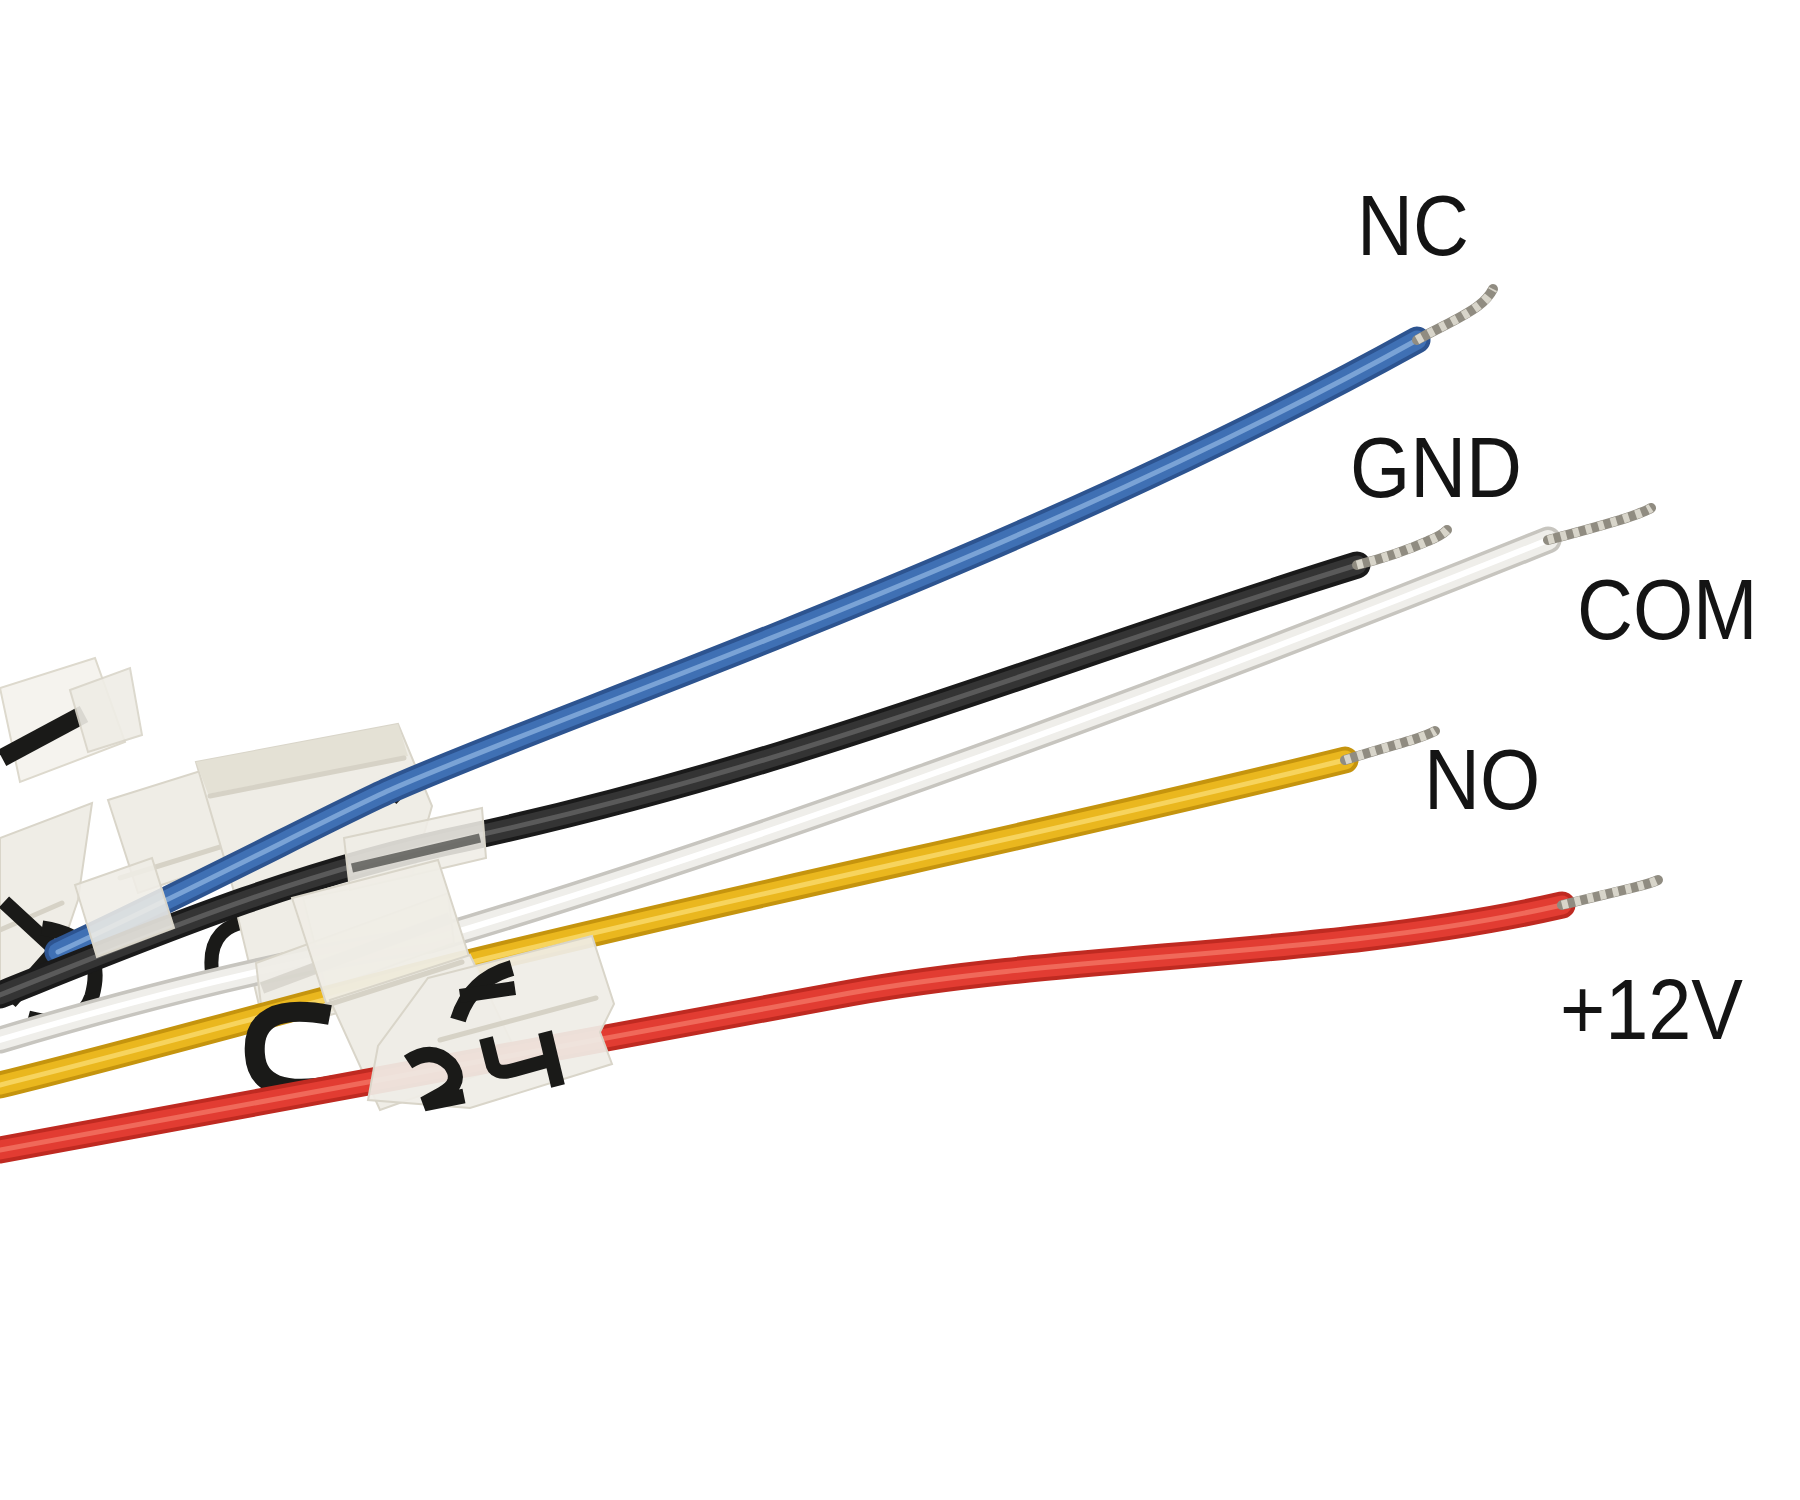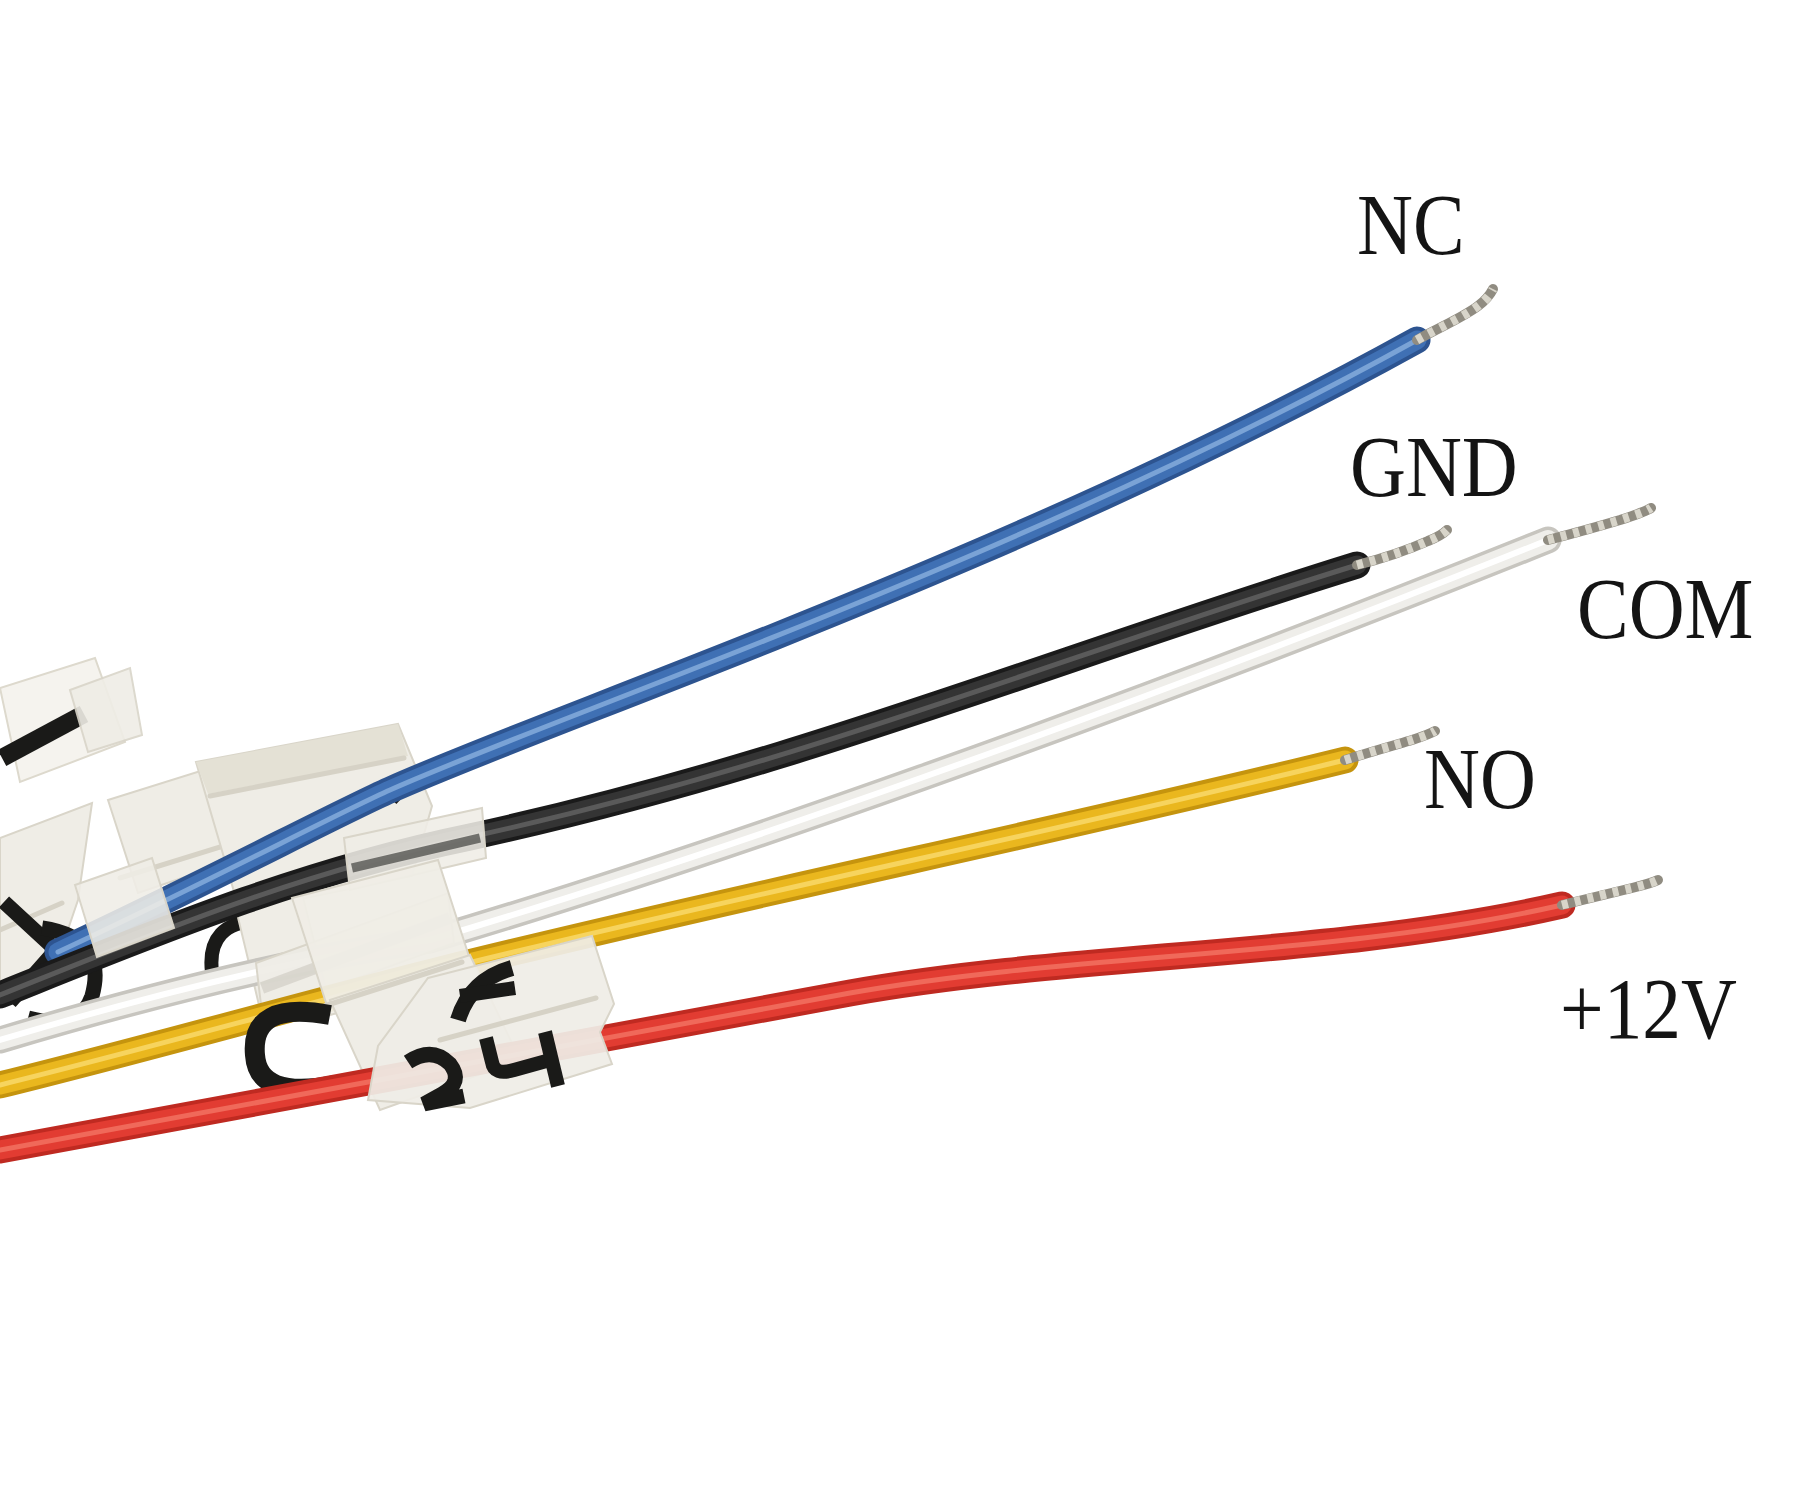--- a/index.html
+++ b/index.html
@@ -1,21 +1,21 @@
 <!DOCTYPE html>
 <html><head>
 <meta charset="utf-8">
 <style>
   html,body{margin:0;padding:0;background:#ffffff;}
   .stage{
     position:relative;
     width:1789px;height:1500px;
     background:#ffffff;
     overflow:hidden;
-    font-family:Liberation Serif, serif;
+    font-family:Liberation Sans, sans-serif;
   }
   .stage svg{position:absolute;left:0;top:0;}
   .tape{fill:#efede6;stroke:#d9d5c9;stroke-width:2;}
   .tape-bright{fill:#f5f3ee;stroke:#ddd9cd;stroke-width:2;}
   .tape-dark{fill:#e4e1d5;stroke:none;}
   .crease{stroke:#d6d2c6;stroke-width:5;fill:none;stroke-linecap:round;}
   .glyph{stroke:#1a1a18;fill:none;stroke-linecap:butt;}
   .wire-label{
     position:absolute;
     font-size:86px;

